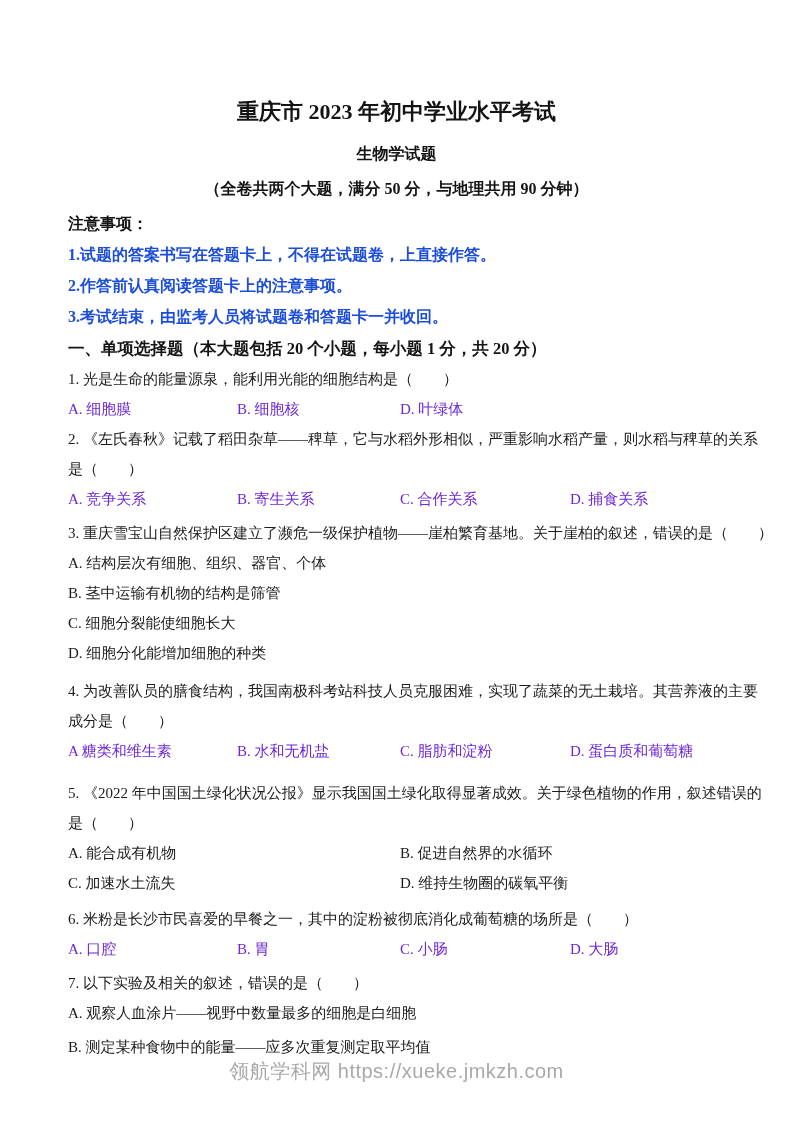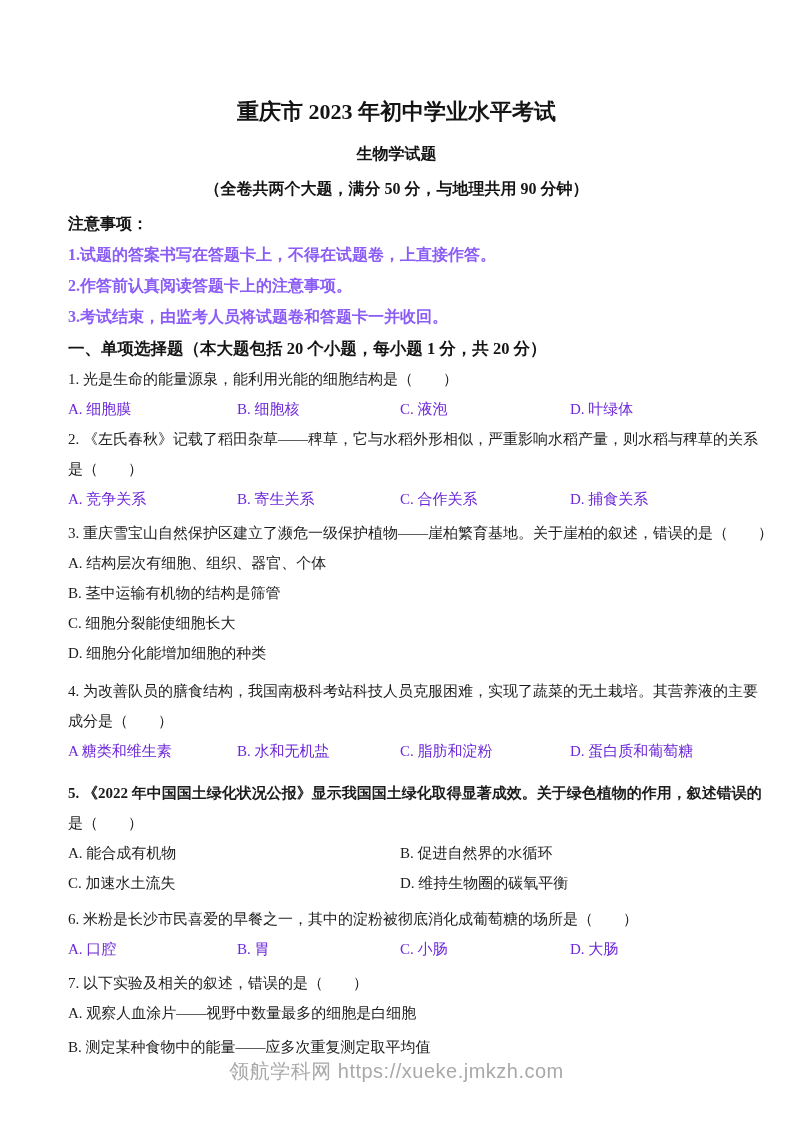--- a/index.html
+++ b/index.html
@@ -25,21 +25,21 @@
   .meta{
     margin:12px 0 0 0;
     font-size:16px;line-height:20px;font-weight:bold;color:#141414;
   }
   .notice-heading{
     margin-top:14px;
     font-size:16px;line-height:22px;font-weight:bold;color:#141414;
   }
   .notice-item{
     height:31px;line-height:31px;
-    font-size:16px;font-weight:bold;color:#8b5cf6;
+    font-size:16px;font-weight:bold;color:#1d4ed8;
     white-space:nowrap;
   }
   .section-heading{
     height:32px;line-height:34px;
     font-size:16.5px;font-weight:bold;color:#141414;
     white-space:nowrap;
   }
   .qline{
     height:30px;line-height:30px;
     font-size:15px;color:#1c1c1c;
@@ -52,21 +52,21 @@
     font-size:15px;color:#6d28d9;
   }
   .opts2{
     display:grid;
     grid-template-columns:332px 1fr;
     height:30px;line-height:30px;
     font-size:15px;color:#1c1c1c;
   }
   .sp8{margin-top:8px;}
   .sp4{margin-top:4px;}
-  .sp12{margin-top:12px;font-weight:bold;}
+  .sp12{margin-top:12px;}
   .sp6{margin-top:6px;}
   .watermark{
     position:absolute;left:0;top:1058px;width:100%;
     text-align:center;
     font-family:"Liberation Sans","DejaVu Sans",sans-serif;
     font-size:20px;line-height:26px;
     color:#a9a9a9;
     letter-spacing:0.5px;
   }
 </style>
@@ -84,21 +84,20 @@
     <div class="notice-item sp4">1.试题的答案书写在答题卡上，不得在试题卷，上直接作答。</div>
     <div class="notice-item">2.作答前认真阅读答题卡上的注意事项。</div>
     <div class="notice-item">3.考试结束，由监考人员将试题卷和答题卡一并收回。</div>
 
     <div class="section-heading">一、单项选择题（本大题包括 20 个小题，每小题 1 分，共 20 分）</div>
 
     <div class="qline">1. 光是生命的能量源泉，能利用光能的细胞结构是（　　）</div>
     <div class="opts4">
       <span>A. 细胞膜</span>
       <span>B. 细胞核</span>
-      <span>C. 液泡</span>
       <span>D. 叶绿体</span>
     </div>
 
     <div class="qline">2. 《左氏春秋》记载了稻田杂草——稗草，它与水稻外形相似，严重影响水稻产量，则水稻与稗草的关系</div>
     <div class="qline">是（　　）</div>
     <div class="opts4">
       <span>A. 竞争关系</span>
       <span>B. 寄生关系</span>
       <span>C. 合作关系</span>
       <span>D. 捕食关系</span>

